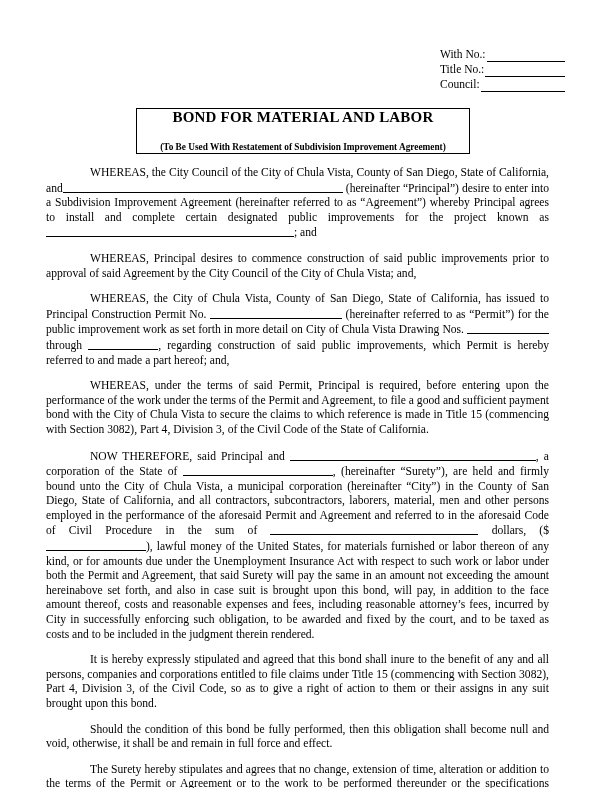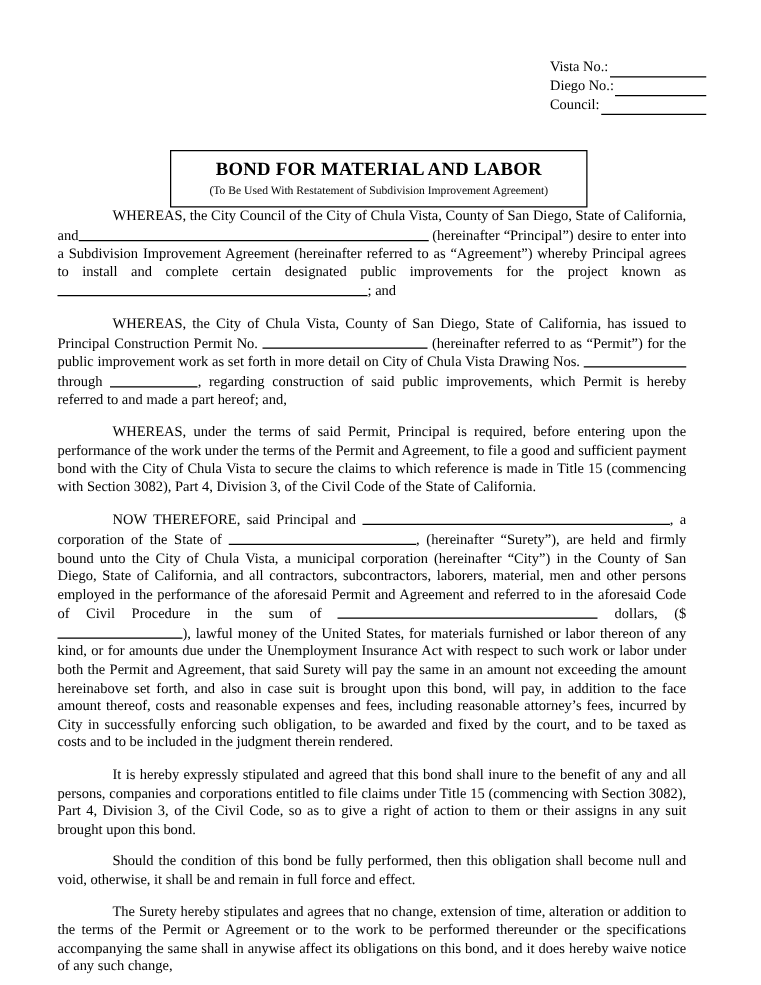--- a/index.html
+++ b/index.html
@@ -42,40 +42,40 @@
     flex: 1 1 auto;
     border-bottom: 1px solid #000;
     height: 11px;
     min-width: 10px;
   }
 
   
   .title-box {
     position: absolute;
     left: 136px;
-    top: 120px;
+    top: 108px;
     width: 334px;
     height: 46px;
     border: 1.5px solid #000;
     box-sizing: border-box;
     display: flex;
     flex-direction: column;
     align-items: center;
-    justify-content: center;
+    justify-content: space-between;
   }
   .title-main {
     font-size: 15px;
     font-weight: bold;
     letter-spacing: 0.2px;
     text-align: center;
     line-height: 17px;
   }
   .title-sub {
     font-size: 9.3px;
-    font-weight: normal;
+    font-weight: bold;
     text-align: center;
     line-height: 12px;
     margin-top: 2px;
   }
 
   
   .body-area {
     position: absolute;
     left: 46px;
     top: 166px;
@@ -110,42 +110,43 @@
   .b-state { width: 150px; }
   .b-dollars { width: 208px; }
 </style>
 </head>
 <body>
 
 <div class="page">
 
   <div class="doc-header">
     <div class="hdr-row">
-      <span class="hdr-label">Vista No.:</span>
+      <span class="hdr-label">With No.:</span>
       <span class="hdr-rule"></span>
     </div>
     <div class="hdr-row">
-      <span class="hdr-label">Diego No.:</span>
+      <span class="hdr-label">Title No.:</span>
       <span class="hdr-rule"></span>
     </div>
     <div class="hdr-row">
       <span class="hdr-label">Council:</span>
       <span class="hdr-rule"></span>
     </div>
   </div>
 
   <div class="title-box">
     <div class="title-main">BOND FOR MATERIAL AND LABOR</div>
     <div class="title-sub">(To Be Used With Restatement of Subdivision Improvement Agreement)</div>
   </div>
 
   <div class="body-area">
 
     <p class="para"><span>WHEREAS, the City Council of the City of Chula Vista, County of San Diego, State of California, and</span><span class="blank b-long"></span> <span>(hereinafter “Principal”) desire to enter into a Subdivision Improvement Agreement (hereinafter referred to as “Agreement”) whereby Principal agrees to install and complete certain designated public improvements for the project known as</span> <span class="blank b-proj"></span><span>; and</span></p>
 
+    <p class="para">WHEREAS, Principal desires to commence construction of said public improvements prior to approval of said Agreement by the City Council of the City of Chula Vista; and,</p>
 
     <p class="para"><span>WHEREAS, the City of Chula Vista, County of San Diego, State of California, has issued to Principal Construction Permit No.</span> <span class="blank b-med"></span> <span>(hereinafter referred to as “Permit”) for the public improvement work as set forth in more detail on City of Chula Vista Drawing Nos.</span> <span class="blank b-sm"></span> <span>through</span> <span class="blank b-xs"></span><span>, regarding construction of said public improvements, which Permit is hereby referred to and made a part hereof; and,</span></p>
 
     <p class="para">WHEREAS, under the terms of said Permit, Principal is required, before entering upon the performance of the work under the terms of the Permit and Agreement, to file a good and sufficient payment bond with the City of Chula Vista to secure the claims to which reference is made in Title 15 (commencing with Section 3082), Part 4, Division 3, of the Civil Code of the State of California.</p>
 
     <p class="para"><span>NOW THEREFORE, said Principal and</span> <span class="blank b-sur"></span><span>, a corporation of the State of</span> <span class="blank b-state"></span><span>, (hereinafter “Surety”), are held and firmly bound unto the City of Chula Vista, a municipal corporation (hereinafter “City”) in the County of San Diego, State of California, and all contractors, subcontractors, laborers, material, men and other persons employed in the performance of the aforesaid Permit and Agreement and referred to in the aforesaid Code of Civil Procedure in the sum of</span> <span class="blank b-dollars"></span> <span>dollars,  ($</span><span class="blank b-money"></span><span>),  lawful money of the United States, for materials furnished or labor thereon of any kind, or for amounts due under the Unemployment Insurance Act with respect to such work or labor under both the Permit and Agreement, that said Surety will pay the same in an amount not exceeding the amount hereinabove set forth, and also in case suit is brought upon this bond, will pay, in addition to the face amount thereof, costs and reasonable expenses and fees, including reasonable attorney’s fees, incurred by City in successfully enforcing such obligation, to be awarded and fixed by the court, and to be taxed as costs and to be included in the judgment therein rendered.</span></p>
 
     <p class="para">It is hereby expressly stipulated and agreed that this bond shall inure to the benefit of any and all persons, companies and corporations entitled to file claims under Title 15 (commencing with Section 3082), Part 4, Division 3, of the Civil Code, so as to give a right of action to them or their assigns in any suit brought upon this bond.</p>
 
     <p class="para">Should the condition of this bond be fully performed, then this obligation shall become null and void, otherwise, it shall be and remain in full force and effect.</p>

